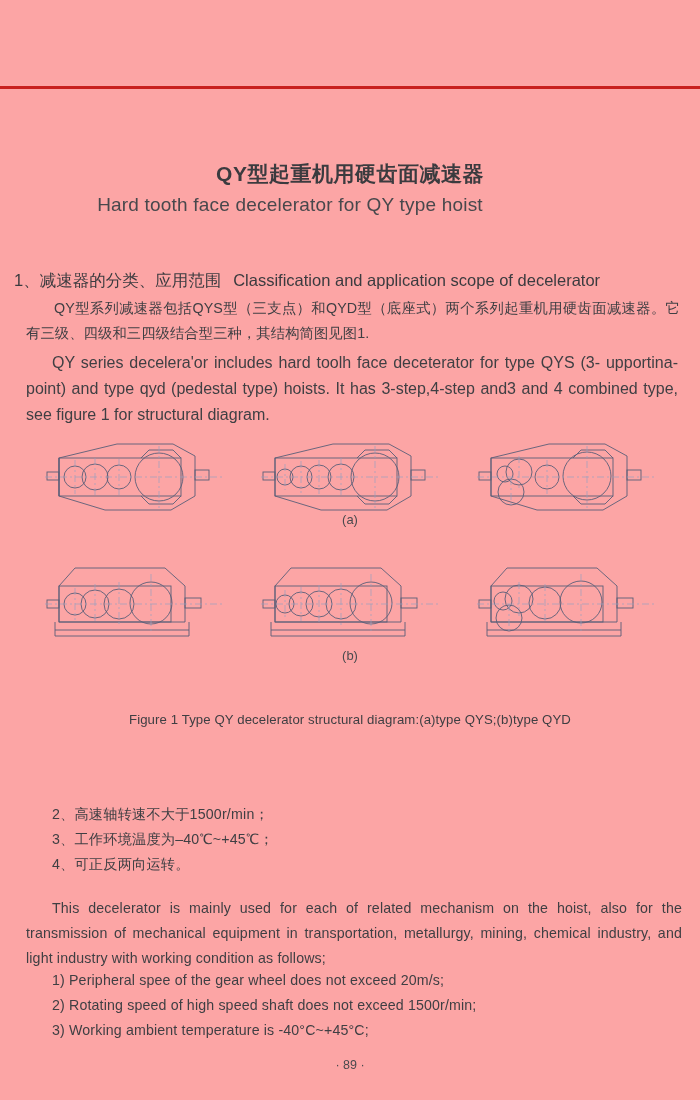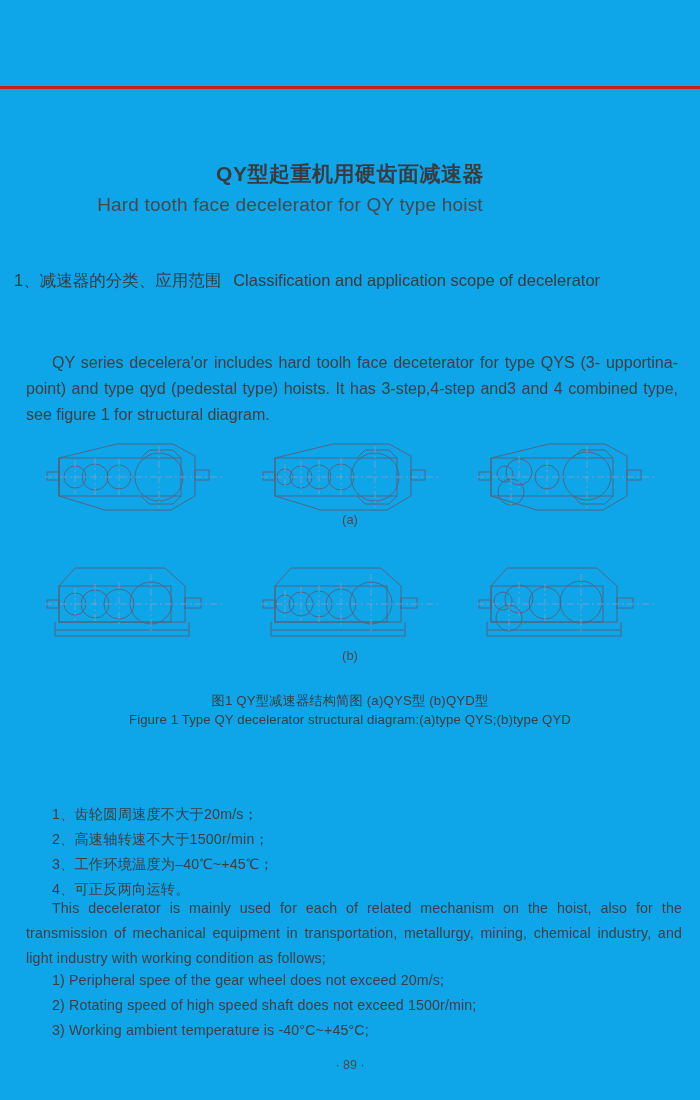--- a/index.html
+++ b/index.html
@@ -12,21 +12,21 @@
     background: #ffffff;
     font-family: "Liberation Sans", sans-serif;
     color: #3a3a3c;
     position: relative;
     overflow: hidden;
   }
   .page {
     position: relative;
     width: 700px;
     height: 1100px;
-    background: #0ea5e9;
+    background: #fca5a5;
   }
 
   
   .red-rule {
     position: absolute;
     left: 0;
     top: 86px;
     width: 700px;
     height: 3px;
     background: #c8201e;
@@ -212,20 +212,21 @@
 
   <div class="red-rule"></div>
 
   <div class="title-cn">QY型起重机用硬齿面减速器</div>
   <div class="title-en">Hard tooth face decelerator for QY type hoist</div>
 
   <div class="section-heading">
     <span class="cn">1、减速器的分类、应用范围</span><span class="gap"></span><span>Classification and application scope of decelerator</span>
   </div>
 
+  <div class="para para-cn-1">QY型系列减速器包括QYS型（三支点）和QYD型（底座式）两个系列起重机用硬齿面减速器。它有三级、四级和三四级结合型三种，其结构简图见图1.</div>
   <div class="para para-en-1">QY series decelera'or includes hard toolh face deceterator for type QYS (3- upportina-point) and type qyd (pedestal type) hoists. It has 3-step,4-step and3 and 4 combined type, see figure 1 for structural diagram.</div>
 
   <div class="figure-block">
 
     <div class="fig-row fig-row-a">
 
       <div class="fig-unit">
         <svg width="178" height="82" viewBox="0 0 178 82">
           <g fill="none" stroke="#5a5f78" stroke-width="0.9">
 
@@ -385,26 +386,24 @@
             <line x1="104" y1="14" x2="104" y2="72"></line>
           </g>
         </svg>
       </div>
     </div>
   </div>
 
   <div class="row-label row-label-a">(a)</div>
   <div class="row-label row-label-b">(b)</div>
 
-  <div class="caption caption-cn">图1 QY型减速器结构简图 (a)QYS型    (b)QYD型</div>
   <div class="caption caption-en">Figure 1 Type QY decelerator structural diagram:(a)type QYS;(b)type QYD</div>
 
 
   <ul class="list-cn">
-    <li>1、齿轮圆周速度不大于20m/s；</li>
     <li>2、高速轴转速不大于1500r/min；</li>
     <li>3、工作环境温度为–40℃~+45℃；</li>
     <li>4、可正反两向运转。</li>
   </ul>
 
   <div class="para para-en-2">This decelerator is mainly used for each of related mechanism on the hoist, also for the transmission of mechanical equipment in transportation, metallurgy, mining, chemical industry, and light industry with working condition as follows;</div>
 
   <ul class="list-en">
     <li>1) Peripheral spee of the gear wheel does not exceed 20m/s;</li>
     <li>2) Rotating speed of high speed shaft does not exceed 1500r/min;</li>

